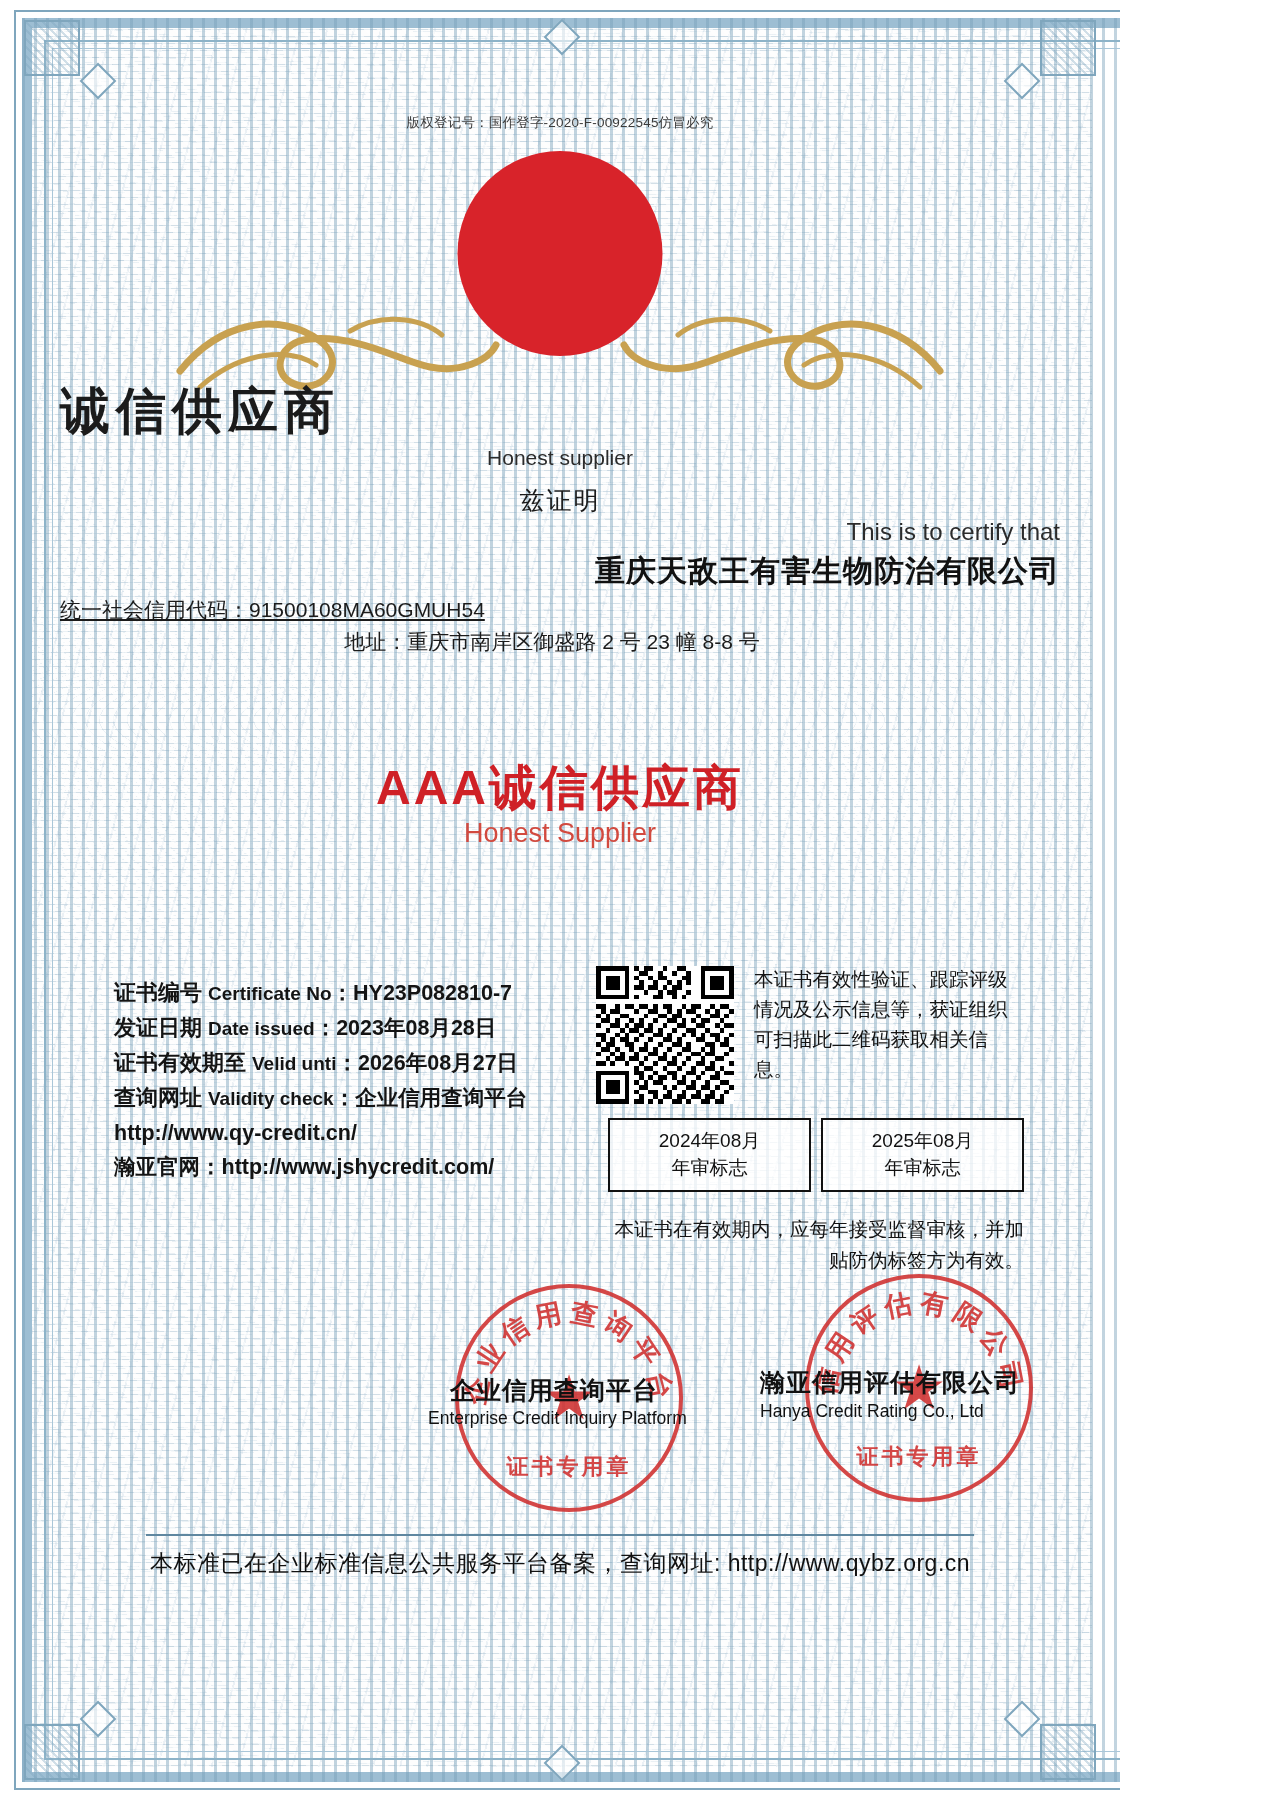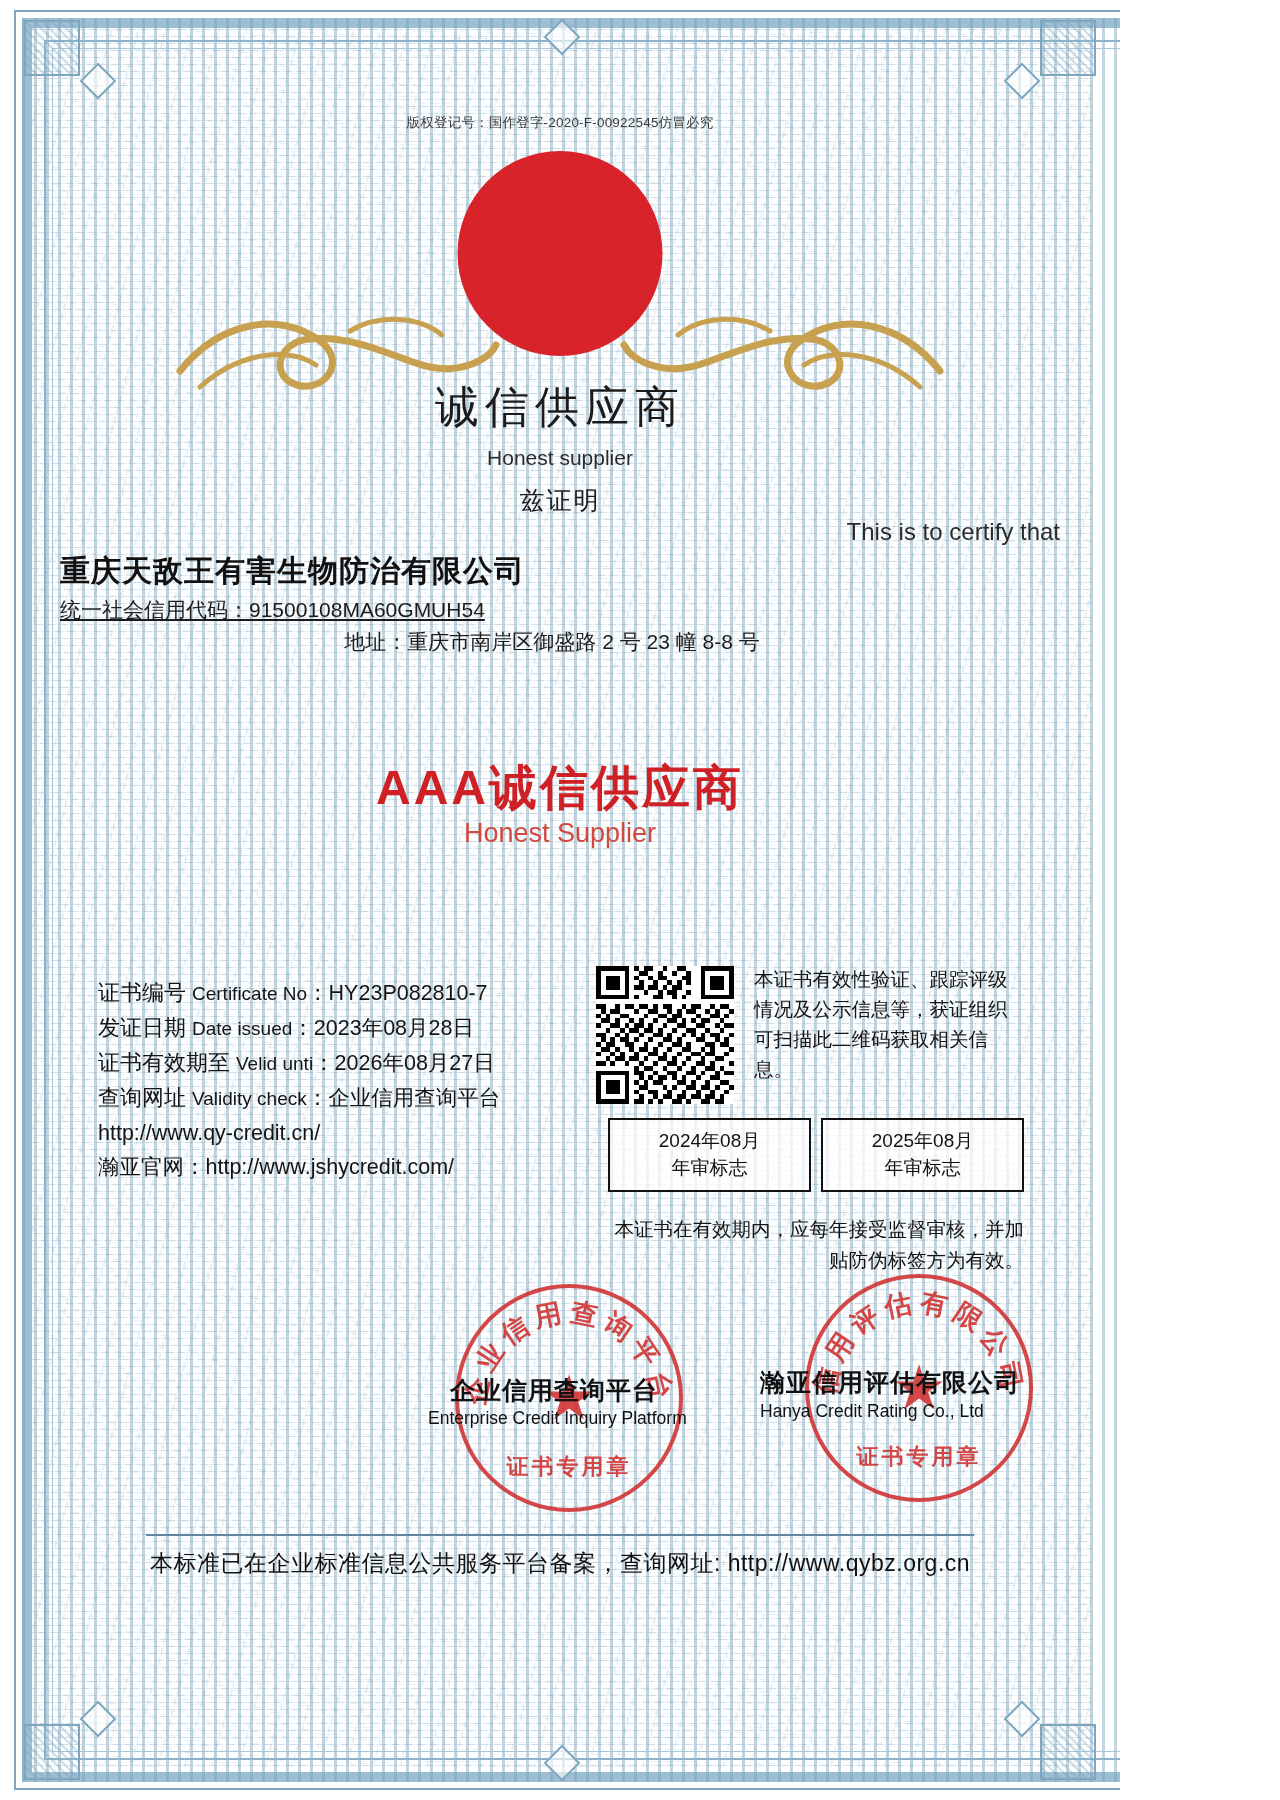--- a/index.html
+++ b/index.html
@@ -144,40 +144,39 @@
   }
   .flourish{
     position:absolute;top:150px;
     width:330px;height:110px;
     color:#c8a150;
   }
   .flourish.left{left:110px;}
   .flourish.right{right:110px;transform:scaleX(-1);}
   .title-cn{
     position:absolute;top:322px;left:0;right:0;
-    text-align:center;
-    font-size:44px;font-weight:normal;color:#1b1b1b;
+    font-size:50px;font-weight:bold;color:#1b1b1b;
     letter-spacing:6px;
   }
   .title-en{
     position:absolute;top:390px;left:0;right:0;
     text-align:center;
     font-size:21px;color:#2b2b2b;
   }
   .certify-cn{
     position:absolute;top:428px;left:0;right:0;
     text-align:center;font-size:25px;color:#1b1b1b;letter-spacing:2px;
   }
   .certify-en{
     position:absolute;top:462px;left:0;right:0;
     text-align:right;font-size:24px;color:#2b2b2b;
   }
   .company{
     position:absolute;top:495px;left:0;right:0;
-    text-align:left;
+    text-align:right;
     font-size:30px;font-weight:bold;color:#111;letter-spacing:1px;
   }
   .code-line{
     position:absolute;top:540px;left:0;right:0;
     text-align:left;font-size:21px;color:#1b1b1b;text-decoration:underline;
   }
   .addr-line{
     position:absolute;top:572px;left:0;right:16px;
     text-align:center;font-size:21px;color:#1b1b1b;
   }
@@ -185,22 +184,22 @@
     position:absolute;top:700px;left:0;right:0;
     text-align:center;
     font-size:48px;font-weight:bold;color:#cf2026;letter-spacing:3px;
   }
   .award-en{
     position:absolute;top:762px;left:0;right:0;
     text-align:center;font-size:27px;color:#d24a3f;
   }
   
   .info{
-    position:absolute;left:38px;top:920px;width:560px;
-    font-size:21.5px;color:#141414;line-height:34px;
+    position:absolute;left:54px;top:920px;width:560px;
+    font-size:21.5px;color:#141414;line-height:34px;font-weight:bold;
   }
   .info div{white-space:nowrap;}
   .lbl-cn{font-size:22px;}
   .lbl-en{font-size:19px;}
   
   .qr{
     position:absolute;right:326px;top:910px;
     width:138px;height:138px;
     background:#fff;
   }

